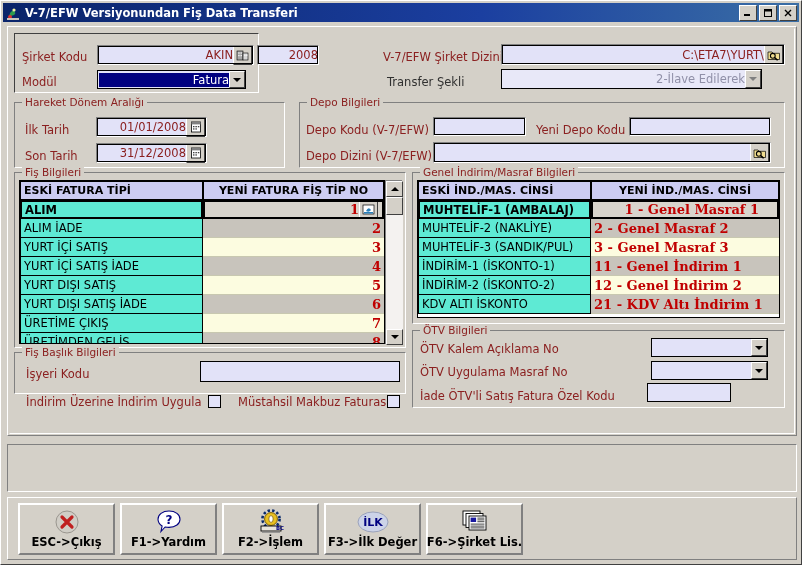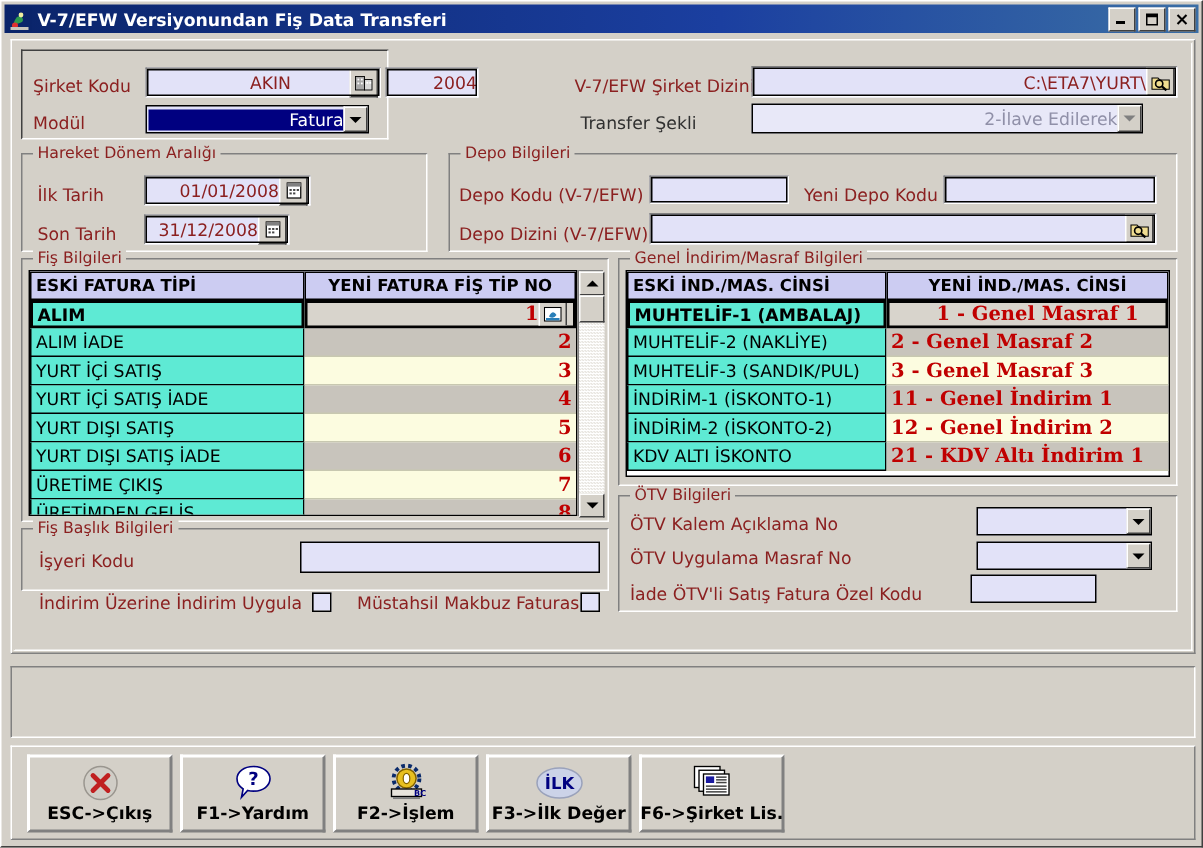--- a/index.html
+++ b/index.html
@@ -225,37 +225,37 @@
       </div>
     </div>
   </div>
 
   <div class="mainpanel">
     <div class="inner-ridge"></div>
 
     <div class="group dk" style="left:6px;top:6px;width:245px;height:60px;"></div>
 
     <div class="lbl" style="left:14px;top:23px;">Şirket Kodu</div>
-    <div class="field" style="left:89px;top:18px;width:157px;height:20px;gap:39px;">
+    <div class="field" style="left:89px;top:18px;width:157px;height:20px;">
       <span class="fv">AKIN</span>
       <div class="btn-emb">
         <svg width="13" height="13" viewBox="0 0 13 13">
           <rect x="1" y="2" width="6" height="9" fill="#a8a8a8" stroke="#000" stroke-width="0.6"></rect>
           <rect x="7" y="4" width="5" height="7" fill="#d8d8d8" stroke="#000" stroke-width="0.6"></rect>
           <rect x="2.3" y="3.4" width="1.2" height="1.2" fill="#fff"></rect>
           <rect x="4.6" y="3.4" width="1.2" height="1.2" fill="#fff"></rect>
           <rect x="2.3" y="6" width="1.2" height="1.2" fill="#fff"></rect>
           <rect x="4.6" y="6" width="1.2" height="1.2" fill="#fff"></rect>
           <rect x="8.3" y="5.6" width="1.2" height="1.2" fill="#fff"></rect>
           <rect x="10.2" y="5.6" width="1.2" height="1.2" fill="#fff"></rect>
         </svg>
       </div>
     </div>
     <div class="field" style="left:249px;top:18px;width:62px;height:20px;">
-      <span class="fv">2004</span>
+      <span class="fv">2008</span>
     </div>
 
     <div class="lbl" style="left:14px;top:48px;">Modül</div>
     <div class="combo sel" style="left:89px;top:43px;width:149px;height:19px;">
       <span class="cv">Fatura</span>
       <div class="arw">
           <div class="tri"></div>
         </div>
     </div>
 
@@ -291,21 +291,21 @@
           <rect x="1.5" y="1" width="9" height="2.4" fill="#808080"></rect>
           <rect x="3" y="5" width="1.5" height="1.3" fill="#444"></rect>
           <rect x="5.4" y="5" width="1.5" height="1.3" fill="#444"></rect>
           <rect x="7.8" y="5" width="1.5" height="1.3" fill="#444"></rect>
           <rect x="3" y="7.3" width="1.5" height="1.3" fill="#444"></rect>
           <rect x="5.4" y="7.3" width="1.5" height="1.3" fill="#444"></rect>
         </svg>
       </div>
     </div>
     <div class="lbl" style="left:17px;top:122px;">Son Tarih</div>
-    <div class="field" style="left:88px;top:116px;width:97px;height:20px;">
+    <div class="field" style="left:88px;top:116px;width:111px;height:20px;">
       <span class="fv">31/12/2008</span>
       <div class="btn-emb">
         <svg width="12" height="12" viewBox="0 0 12 12">
           <rect x="1.5" y="1" width="9" height="10" fill="#fff" stroke="#000" stroke-width="0.8"></rect>
           <rect x="1.5" y="1" width="9" height="2.4" fill="#808080"></rect>
           <rect x="3" y="5" width="1.5" height="1.3" fill="#444"></rect>
           <rect x="5.4" y="5" width="1.5" height="1.3" fill="#444"></rect>
           <rect x="7.8" y="5" width="1.5" height="1.3" fill="#444"></rect>
           <rect x="3" y="7.3" width="1.5" height="1.3" fill="#444"></rect>
           <rect x="5.4" y="7.3" width="1.5" height="1.3" fill="#444"></rect>

